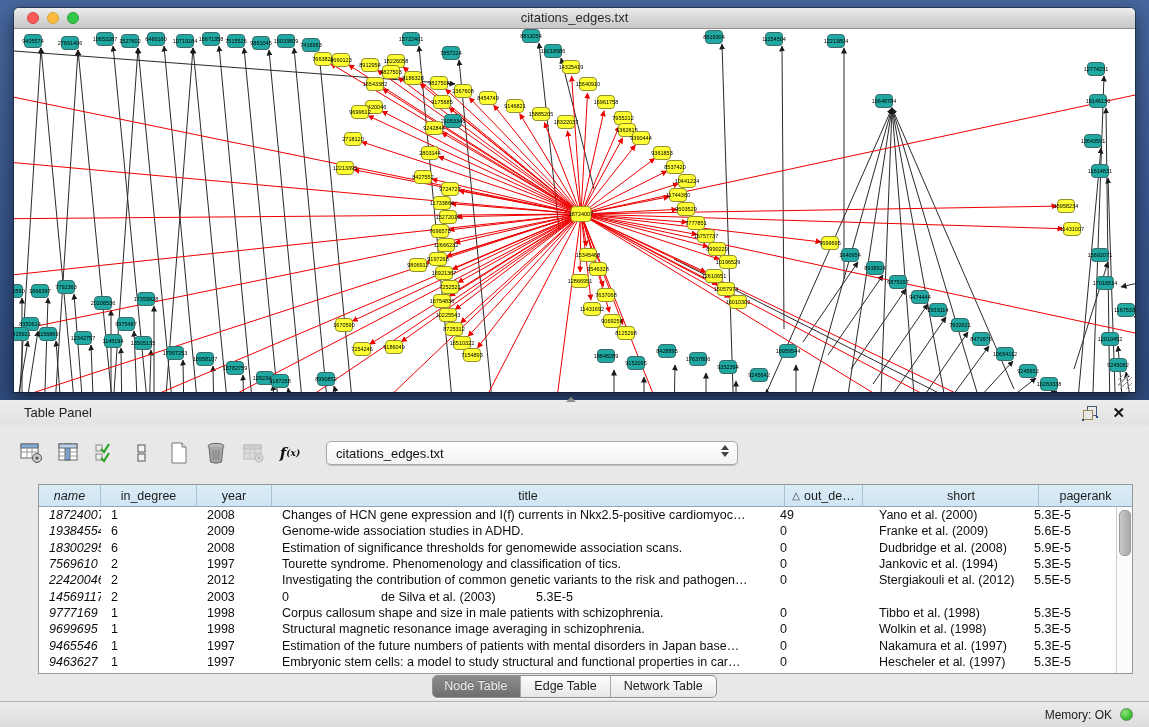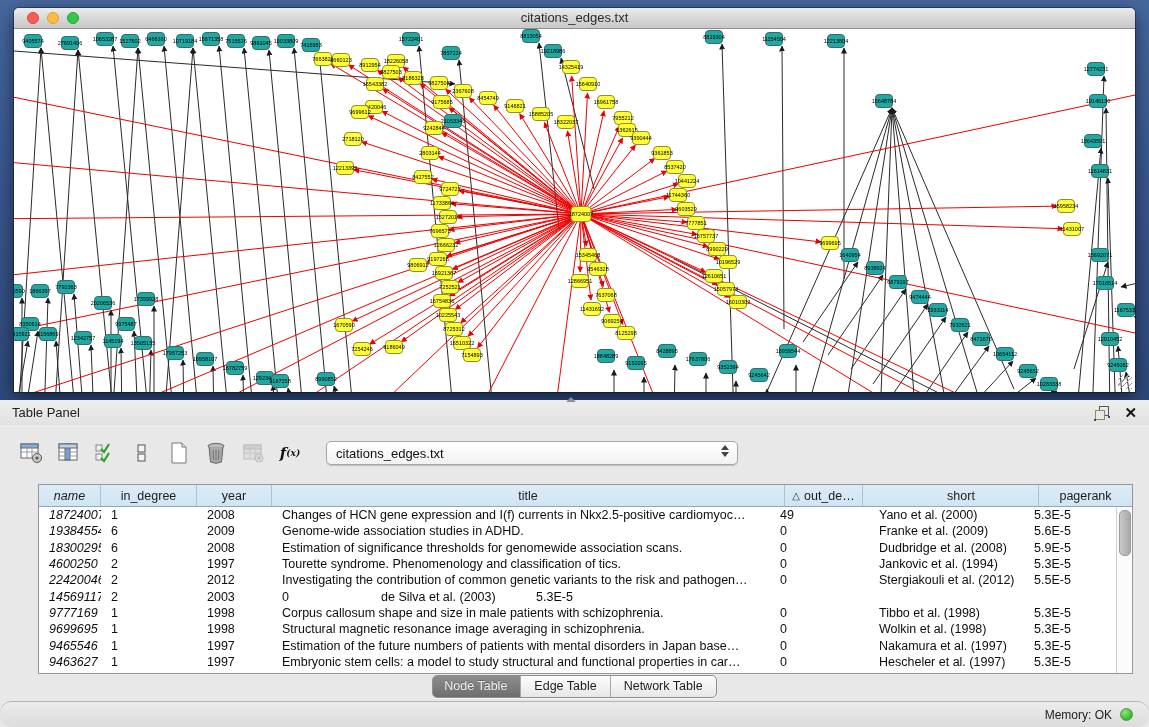--- a/index.html
+++ b/index.html
@@ -24,21 +24,21 @@
   .light.yellow{background:#fdbc40;border:1px solid #d8a438;}
   .light.green{background:#34c84a;border:1px solid #2aa334;}
   .canvas-wrap{position:absolute;left:0;top:21px;right:0;bottom:0;overflow:hidden;background:#fff;}
   svg.net{display:block;}
   .resize-grip{position:absolute;right:3px;bottom:3px;width:14px;height:14px;
     background:repeating-linear-gradient(135deg,transparent 0 3px,#9b9b9b 3px 4px);}
   
   .table-panel{position:absolute;left:0;top:400px;width:1149px;height:300px;background:#e8e8e8;}
   .splitter-grip{position:absolute;left:566px;top:-3px;width:0;height:0;
     border-left:5px solid transparent;border-right:5px solid transparent;border-bottom:5px solid #8f8f8f;}
-  .panel-titlebar{height:25px;display:flex;align-items:center;padding:0 12px;
+  .panel-titlebar{height:25px;display:flex;align-items:center;padding:0 24px;
     background:linear-gradient(#ededed,#e2e2e2);font-size:13px;color:#222;}
   .pt-actions{margin-left:auto;display:flex;align-items:center;gap:14px;}
   .float-ic{width:16px;height:16px;position:relative;}
   .float-ic .sq1{position:absolute;right:1px;top:1px;width:8px;height:8px;border:1px solid #44577a;}
   .float-ic .sq2{position:absolute;left:1px;bottom:1px;width:8px;height:8px;border:1px solid #9a8a55;background:#e8e8e8;}
   .float-ic .d1,.float-ic .d2{position:absolute;width:2px;height:2px;background:#2c4a7c;}
   .float-ic .d1{left:0;bottom:0;} .float-ic .d2{right:0;top:11px;}
   .close-ic{font-size:15px;font-weight:bold;color:#161616;line-height:15px;}
   
   .toolbar{height:56px;display:flex;align-items:center;padding-left:18px;gap:11px;}
@@ -72,21 +72,21 @@
   .tabbar{position:absolute;left:0;right:0;top:272px;height:28px;display:flex;align-items:center;justify-content:center;}
   .seg{display:flex;height:21px;border:1px solid #8f8f8f;border-radius:5px;overflow:hidden;
     background:linear-gradient(#fdfdfd,#e7e7e7);box-shadow:0 1px 1px rgba(255,255,255,.7);}
   .seg .tab{padding:0 13px;line-height:21px;font-size:12.5px;color:#1e1e1e;border-right:1px solid #a8a8a8;}
   .seg .tab:last-child{border-right:none;}
   .seg .tab.selected{background:linear-gradient(#8d8d8d,#6e6e6e);color:#f0f0f0;text-shadow:0 -1px 0 rgba(0,0,0,.25);padding-left:11px;}
   
   .statusbar{position:absolute;left:0;bottom:0;width:1149px;height:26px;
     border-top:1px solid #b3b3b3;background:linear-gradient(#ececec,#dcdcdc);
     display:flex;align-items:center;justify-content:flex-end;padding-right:16px;box-sizing:border-box;
-    font-size:12px;color:#222;gap:8px;border-radius:12px;}
+    font-size:12px;color:#222;gap:8px;}
   .mem-dot{width:13px;height:13px;border-radius:50%;box-sizing:border-box;
     background:radial-gradient(circle at 35% 30%,#8fe57a,#35b92d 70%);border:1px solid #5a8f52;}
 </style>
 </head>
 <body>
 
 <div class="desktop">
   <div class="net-window">
     <div class="titlebar">
       <div class="lights">
@@ -924,21 +924,21 @@
         <div class="tr">
           <div class="td c0">18300295</div>
           <div class="td c1">6</div>
           <div class="td c2">2008</div>
           <div class="td c3">Estimation of significance thresholds for genomewide association scans.</div>
           <div class="td c4">0</div>
           <div class="td c5">Dudbridge et al. (2008)</div>
           <div class="td c6">5.9E-5</div>
         </div>
         <div class="tr">
-          <div class="td c0">4600250</div>
+          <div class="td c0">7569610</div>
           <div class="td c1">2</div>
           <div class="td c2">1997</div>
           <div class="td c3">Tourette syndrome. Phenomenology and classification of tics.</div>
           <div class="td c4">0</div>
           <div class="td c5">Jankovic et al. (1994)</div>
           <div class="td c6">5.3E-5</div>
         </div>
         <div class="tr">
           <div class="td c0">22420046</div>
           <div class="td c1">2</div>

